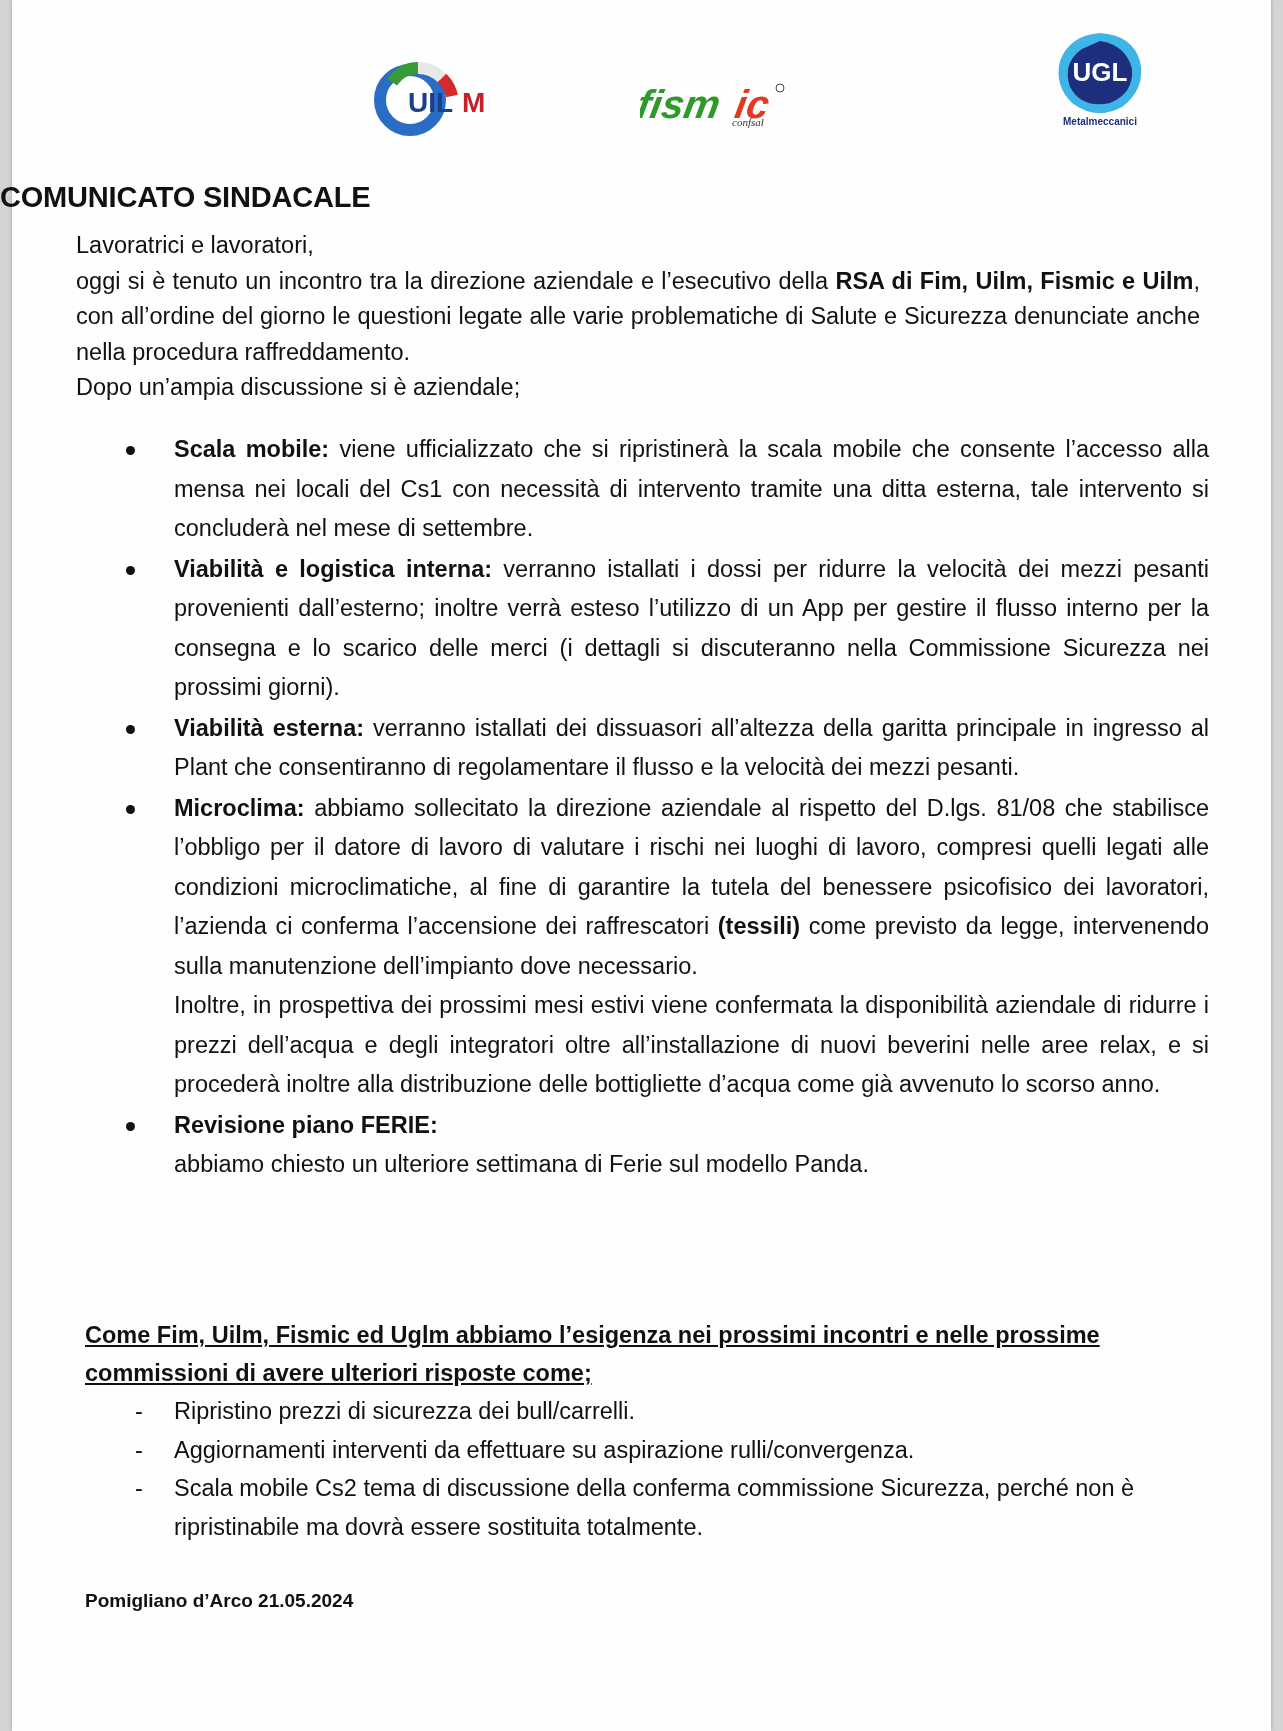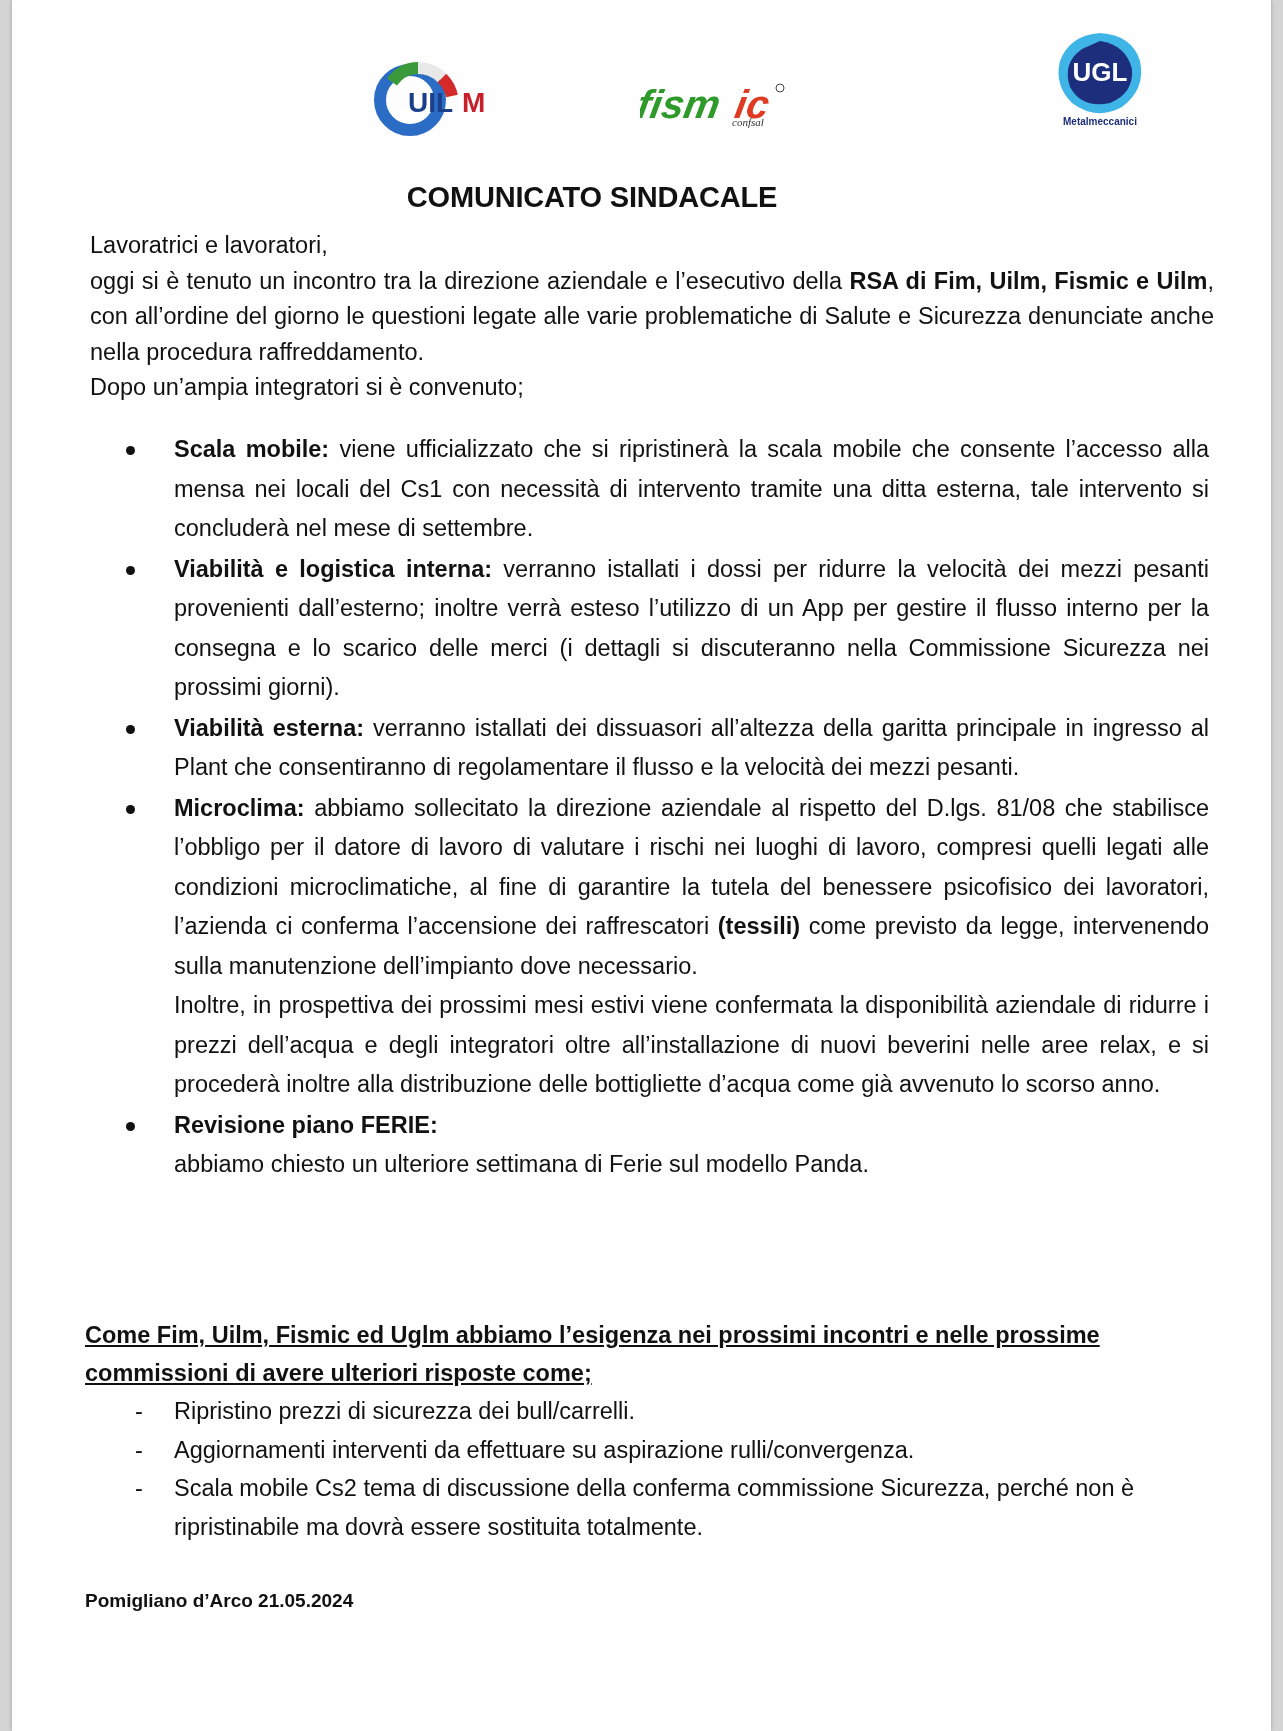--- a/index.html
+++ b/index.html
@@ -13,24 +13,24 @@
     position: absolute; left: 12px; top: 0; width: 1259px; height: 1731px;
     background: #fefefe;
     box-shadow: 0 0 4px rgba(0,0,0,0.25);
   }
   .logos { position: absolute; top: 0; left: 0; width: 100%; height: 160px; }
   .logo { position: absolute; }
   .logo svg { display: block; }
 
   .title {
     position: absolute; top: 181px; left: 0; width: 1184px; margin-left: -12px;
-    text-align: center; font-weight: bold; font-size: 29px; letter-spacing: -0.2px;
+    font-weight: bold; font-size: 29px; letter-spacing: -0.2px;
   }
   .body-text {
-    position: absolute; left: 78px; width: 1124px;
+    position: absolute; left: 64px; width: 1124px;
     font-size: 23.5px; line-height: 35.5px;
   }
   .justify { text-align: justify; }
   .intro { top: 228px; }
   .intro p { margin: 0; }
 
   .bullets { position: absolute; left: 73px; top: 430px; width: 1124px; margin: 0; padding: 0; list-style: none; }
   .bullets li {
     position: relative; padding-left: 89px; font-size: 23.5px; line-height: 39.5px;
     text-align: justify; margin-bottom: 1px;
@@ -93,21 +93,21 @@
         <text x="48" y="94" text-anchor="middle" font-family="Liberation Sans, sans-serif" font-weight="bold" font-size="10" fill="#1d2e7c">Metalmeccanici</text>
       </svg>
     </div>
   </div>
 
   <div class="title">COMUNICATO SINDACALE</div>
 
   <div class="body-text intro justify">
     <p>Lavoratrici e lavoratori,</p>
     <p><span>oggi si è tenuto un incontro tra la direzione aziendale e l’esecutivo della </span><span class="b">RSA di Fim, Uilm, Fismic e Uilm</span><span>, con all’ordine del giorno le questioni legate alle varie problematiche di Salute e Sicurezza denunciate anche nella procedura raffreddamento.</span></p>
-    <p>Dopo un’ampia integratori si è convenuto;</p>
+    <p>Dopo un’ampia discussione si è aziendale;</p>
   </div>
 
   <ul class="bullets">
     <li>
       <span class="dot"></span>
       <span class="b">Scala mobile:</span><span> viene ufficializzato che si ripristinerà la scala mobile che consente l’accesso alla mensa nei locali del Cs1 con necessità di intervento tramite una ditta esterna, tale intervento si concluderà nel mese di settembre.</span>
     </li>
     <li>
       <span class="dot"></span>
       <span class="b">Viabilità e logistica interna:</span><span> verranno istallati i dossi per ridurre la velocità dei mezzi pesanti provenienti dall’esterno; inoltre verrà esteso l’utilizzo di un App per gestire il flusso interno per la consegna e lo scarico delle merci (i dettagli si discuteranno nella Commissione Sicurezza nei prossimi giorni).</span>

